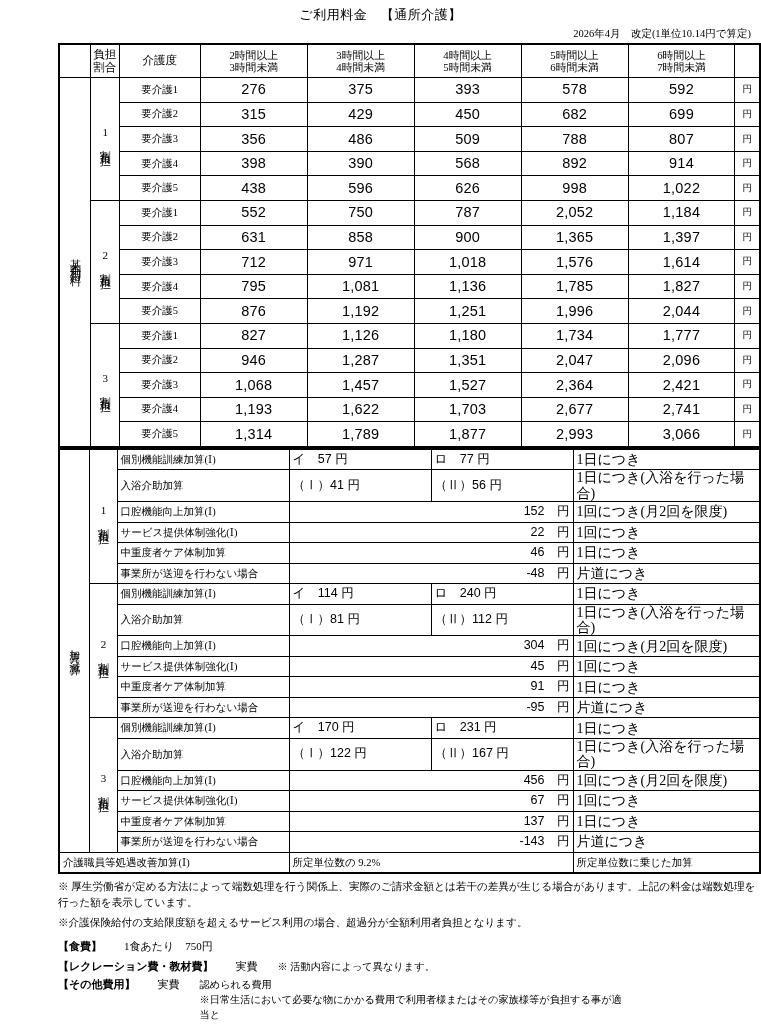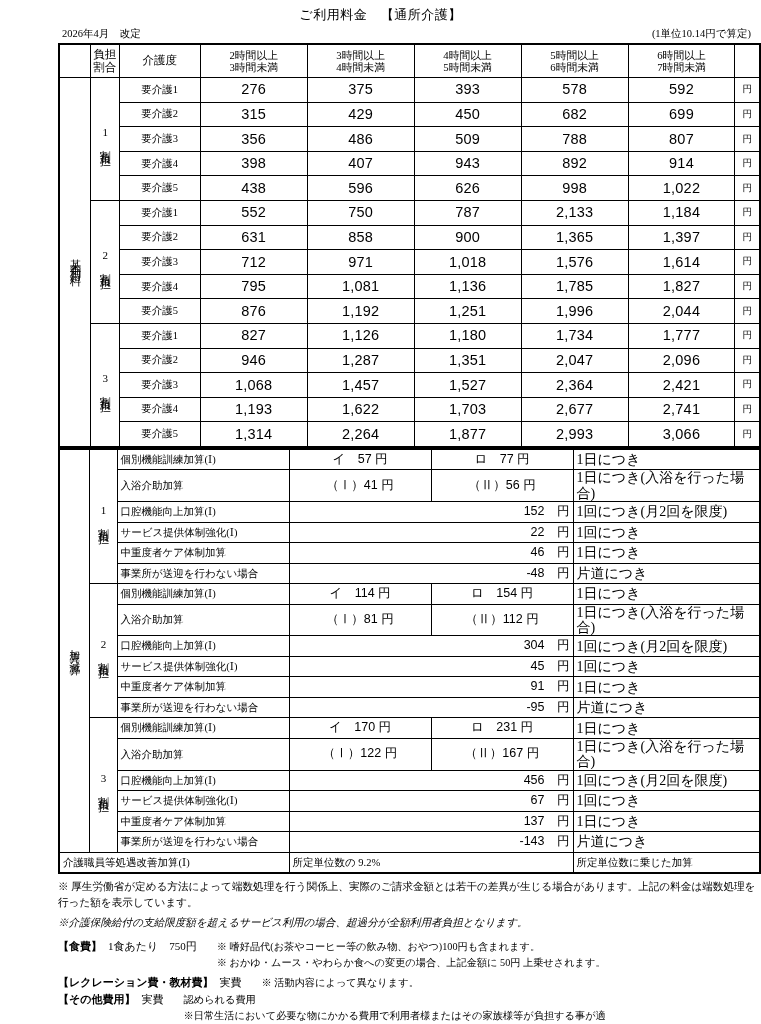--- a/index.html
+++ b/index.html
@@ -27,21 +27,21 @@
   .doc-title {
     text-align: center;
     font-size: 13px;
     letter-spacing: 0.5px;
     padding-top: 6px;
     font-weight: normal;
     margin: 0;
   }
   .meta-row {
     display: flex;
-    justify-content: space-between;
+    justify-content: flex-end;
     align-items: flex-end;
     font-size: 10.5px;
     padding: 3px 8px 2px 62px;
   }
   .meta-right { padding-right: 2px; }
 
   
   table.main {
     border-collapse: collapse;
     table-layout: fixed;
@@ -128,21 +128,21 @@
     font-weight: normal;
     line-height: 1.1;
   }
   .ad-name {
     width: 172px;
     text-align: left;
     font-size: 10.5px;
   }
   .ad-val {
     width: 142px;
-    text-align: center;
+    text-align: left;
     font-size: 12.5px;
     font-family: "Liberation Sans", sans-serif;
     padding-right: 5px;
   }
   .ad-val2 {
     width: 284px;
     text-align: right;
     font-size: 12.5px;
     font-family: "Liberation Sans", sans-serif;
     padding-right: 5px;
@@ -161,31 +161,31 @@
 
   
   .notes {
     margin-left: 58px;
     width: 703px;
     font-size: 10.6px;
     line-height: 1.45;
     padding-top: 5px;
   }
   .note-p { margin: 0 0 2px 0; text-indent: 0; }
-  .note-gap { margin-top: 5px; font-style: italic; }
+  .note-gap { margin-top: 5px; }
 
   .fee-block {
     margin-left: 58px;
     width: 703px;
     font-size: 11px;
     margin-top: 9px;
   }
   .fee-row { display: flex; align-items: flex-start; margin-bottom: 2px; }
   .fee-tag { font-weight: bold; white-space: nowrap; }
-  .fee-amt { margin-left: 6px; white-space: nowrap; }
+  .fee-amt { margin-left: 22px; white-space: nowrap; }
   .fee-right-col { width: 425px; margin-left: 20px; }
   .fee-sub { font-size: 10.2px; line-height: 1.5; }
 
   .cancel-head { display: flex; align-items: baseline; margin-top: 10px; }
   .cancel-desc { margin-left: 14px; font-size: 10.8px; }
 </style>
 </head>
 <body>
 
 <div class="page">
@@ -246,42 +246,42 @@
           <td class="num-cell">356</td>
           <td class="num-cell">486</td>
           <td class="num-cell">509</td>
           <td class="num-cell">788</td>
           <td class="num-cell">807</td>
           <td class="yen-cell">円</td>
         </tr>
         <tr>
           <td class="care-cell">要介護4</td>
           <td class="num-cell">398</td>
-          <td class="num-cell">407</td>
-          <td class="num-cell">943</td>
+          <td class="num-cell">390</td>
+          <td class="num-cell">568</td>
           <td class="num-cell">892</td>
           <td class="num-cell">914</td>
           <td class="yen-cell">円</td>
         </tr>
         <tr class="blk-end">
           <td class="care-cell">要介護5</td>
           <td class="num-cell">438</td>
           <td class="num-cell">596</td>
           <td class="num-cell">626</td>
           <td class="num-cell">998</td>
           <td class="num-cell">1,022</td>
           <td class="yen-cell">円</td>
         </tr>
         <tr>
           <td class="ratio-cell" rowspan="5"><span class="ratio-inner">2割負担</span></td>
           <td class="care-cell">要介護1</td>
           <td class="num-cell">552</td>
           <td class="num-cell">750</td>
           <td class="num-cell">787</td>
-          <td class="num-cell">2,133</td>
+          <td class="num-cell">2,052</td>
           <td class="num-cell">1,184</td>
           <td class="yen-cell">円</td>
         </tr>
         <tr>
           <td class="care-cell">要介護2</td>
           <td class="num-cell">631</td>
           <td class="num-cell">858</td>
           <td class="num-cell">900</td>
           <td class="num-cell">1,365</td>
           <td class="num-cell">1,397</td>
@@ -347,21 +347,21 @@
           <td class="num-cell">1,193</td>
           <td class="num-cell">1,622</td>
           <td class="num-cell">1,703</td>
           <td class="num-cell">2,677</td>
           <td class="num-cell">2,741</td>
           <td class="yen-cell">円</td>
         </tr>
         <tr>
           <td class="care-cell">要介護5</td>
           <td class="num-cell">1,314</td>
-          <td class="num-cell">2,264</td>
+          <td class="num-cell">1,789</td>
           <td class="num-cell">1,877</td>
           <td class="num-cell">2,993</td>
           <td class="num-cell">3,066</td>
           <td class="yen-cell">円</td>
         </tr>
       </tbody>
   </table>
 
   <table class="addon">
     <colgroup>
@@ -404,21 +404,21 @@
         </tr>
         <tr class="blk-end-ad">
           <td class="ad-name">事業所が送迎を行わない場合</td>
           <td class="ad-val2" colspan="2">-48　円</td>
           <td class="ad-note">片道につき</td>
         </tr>
         <tr>
           <td class="ad-ratio" rowspan="6"><span class="ratio-inner">2割負担</span></td>
           <td class="ad-name">個別機能訓練加算(Ⅰ)</td>
           <td class="ad-val">イ　114 円</td>
-          <td class="ad-val">ロ　154 円</td>
+          <td class="ad-val">ロ　240 円</td>
           <td class="ad-note">1日につき</td>
         </tr>
         <tr>
           <td class="ad-name">入浴介助加算</td>
           <td class="ad-val">（Ⅰ）81 円</td>
           <td class="ad-val">（Ⅱ）112 円</td>
           <td class="ad-note">1日につき(入浴を行った場合)</td>
         </tr>
         <tr>
           <td class="ad-name">口腔機能向上加算(Ⅰ)</td>
@@ -484,24 +484,20 @@
   <div class="notes">
     <p class="note-p">※ 厚生労働省が定める方法によって端数処理を行う関係上、実際のご請求金額とは若干の差異が生じる場合があります。上記の料金は端数処理を行った額を表示しています。</p>
     <p class="note-p note-gap">※介護保険給付の支給限度額を超えるサービス利用の場合、超過分が全額利用者負担となります。</p>
   </div>
 
   <div class="fee-block">
 
     <div class="fee-row">
       <span class="fee-tag">【食費】</span>
       <span class="fee-amt">1食あたり　750円</span>
-      <span class="fee-right-col fee-sub">
-        <div>※ 嗜好品代(お茶やコーヒー等の飲み物、おやつ)100円も含まれます。</div>
-        <div>※ おかゆ・ムース・やわらか食への変更の場合、上記金額に 50円  上乗せされます。</div>
-      </span>
     </div>
 
     <div class="fee-row" style="margin-top:5px;">
       <span class="fee-tag">【レクレーション費・教材費】</span>
       <span class="fee-amt">実費</span>
       <span class="fee-right-col fee-sub">
         <div>※ 活動内容によって異なります。</div>
       </span>
     </div>
 

